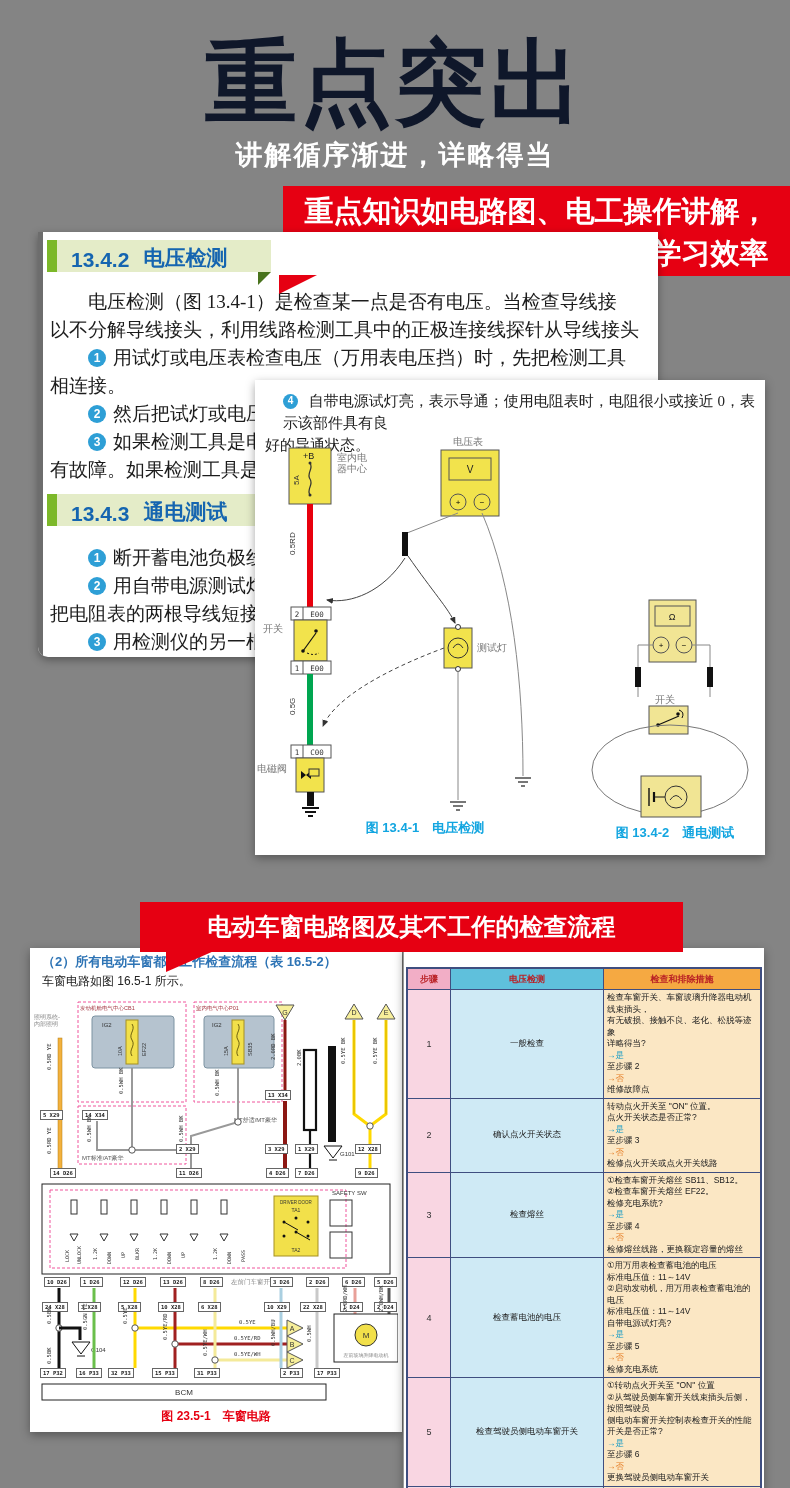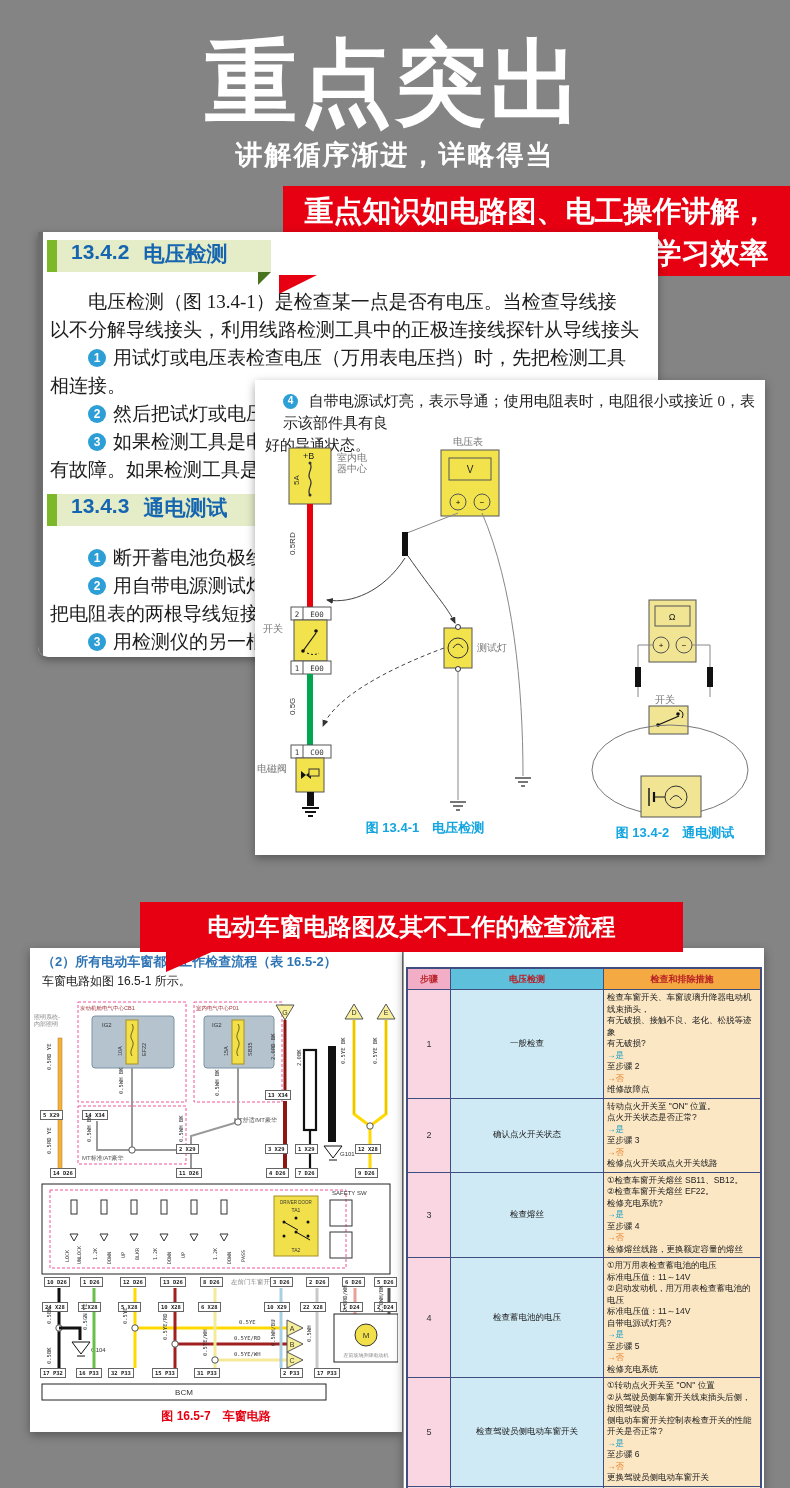--- a/index.html
+++ b/index.html
@@ -3,21 +3,21 @@
 <meta charset="utf-8">
 <style>
   html,body{margin:0;padding:0;}
   body{width:790px;height:1488px;overflow:hidden;background:#848484;position:relative;
        font-family:"Liberation Sans","DejaVu Sans",sans-serif;}
   .stage{position:absolute;inset:0;width:790px;height:1488px;overflow:hidden;}
 
   
   .hero{position:absolute;left:0;top:0;width:790px;text-align:center;}
   .hero-title{margin:0;padding-top:34px;font-size:92px;line-height:1.05;font-weight:900;
-      letter-spacing:3px;color:#ffffff;}
+      letter-spacing:3px;color:#0f172a;}
   .hero-sub{margin:6px 0 0;font-size:27px;font-weight:bold;color:#ffffff;letter-spacing:2px;}
 
   
   .banner{position:absolute;background:#e60012;color:#fff;font-weight:bold;}
   .banner1{left:283px;top:186px;width:507px;height:90px;font-size:29px;line-height:42px;
       text-align:center;padding-top:4px;box-sizing:border-box;}
   .tail{position:absolute;background:#e60012;clip-path:polygon(0 0,100% 0,0 100%);}
   .tail1{left:279px;top:275px;width:38px;height:19px;}
   .banner2{left:140px;top:902px;width:543px;height:50px;font-size:24px;line-height:50px;text-align:center;}
   .tail2{left:166px;top:951px;width:48px;height:21px;}
@@ -25,21 +25,21 @@
   
   .page{position:absolute;background:#ffffff;box-shadow:0 3px 9px rgba(0,0,0,.35);}
   .page1{left:38px;top:232px;width:620px;height:425px;border-bottom-left-radius:10px;overflow:hidden;z-index:1;}
   .page1-edge{position:absolute;left:0;top:0;width:5px;height:100%;background:#6d6d6d;}
   .page2{left:255px;top:380px;width:510px;height:475px;z-index:3;overflow:hidden;}
   .page3{left:30px;top:948px;width:372px;height:484px;overflow:hidden;}
   .page4{left:403px;top:948px;width:360px;height:560px;overflow:hidden;border-left:1px solid #9a9a9a;}
 
   
   .sec-head{position:absolute;left:9px;width:224px;height:32px;background:#e4ecc8;
-     border-left:10px solid #7cb829;display:flex;align-items:flex-start;gap:14px;
+     border-left:10px solid #7cb829;display:flex;align-items:flex-end;gap:14px;
      font-weight:bold;font-size:21px;color:#1565b0;padding-left:14px;box-sizing:border-box;}
   .sec1{top:8px;} .sec2{top:262px;}
   .fold{position:absolute;width:0;height:0;border-top:13px solid #49731d;border-right:13px solid transparent;}
   .fold1{left:220px;top:40px;} .fold2{left:220px;top:294px;}
   .ptextwrap{position:absolute;left:12px;right:4px;font-family:"Liberation Serif","DejaVu Serif",serif;
      font-size:19px;color:#1c1c1c;}
   #steps1{top:56px;} #steps2{top:312px;}
   .pline{height:28px;line-height:28px;white-space:nowrap;overflow:hidden;}
   .pline.ind{padding-left:38px;}
   .bno{display:inline-flex;width:18px;height:18px;border-radius:50%;background:#2e9fd6;color:#fff;
@@ -443,42 +443,42 @@
         <span class="wl" style="font-size: 5px; left: 72px; top: 270px;">DOWN</span>
         <span class="wl" style="font-size: 5px; left: 86px; top: 264px;">UP</span>
         <span class="wl" style="font-size: 5px; left: 100px; top: 266px;">BLKR</span>
         <span class="wl" style="font-size: 5px; left: 118px; top: 266px;">1.2K</span>
         <span class="wl" style="font-size: 5px; left: 132px; top: 270px;">DOWN</span>
         <span class="wl" style="font-size: 5px; left: 146px; top: 264px;">UP</span>
         <span class="wl" style="font-size: 5px; left: 178px; top: 266px;">1.2K</span>
         <span class="wl" style="font-size: 5px; left: 192px; top: 270px;">DOWN</span>
         <span class="wl" style="font-size: 5px; left: 206px; top: 268px;">PASS</span>
       </div>
-    <div class="p3-cap">图 16.5-7　车窗电路</div>
+    <div class="p3-cap">图 23.5-1　车窗电路</div>
   </div>
 
   <div class="page page4">
     <table class="flow">
       <thead>
         <tr>
           <th class="h-step">步骤</th>
           <th class="h-cond">电压检测</th>
           <th class="h-act">检查和排除措施</th>
         </tr>
       </thead>
       <tbody id="flow-body">
           <tr style="height: 76px;">
             <td class="c-step">1</td>
             <td class="c-cond">
               <div>一般检查</div>
             </td>
             <td class="c-act">
               <div class="aline">检查车窗开关、车窗玻璃升降器电动机线束插头，</div>
               <div class="aline">有无破损、接触不良、老化、松脱等迹象</div>
-              <div class="aline">有无破损?</div>
+              <div class="aline">详略得当?</div>
               <div class="aline yes">→是</div>
               <div class="aline">至步骤 2</div>
               <div class="aline no">→否</div>
               <div class="aline">维修故障点</div>
             </td>
           </tr>
           <tr style="height: 66px;">
             <td class="c-step">2</td>
             <td class="c-cond">
               <div>确认点火开关状态</div>

